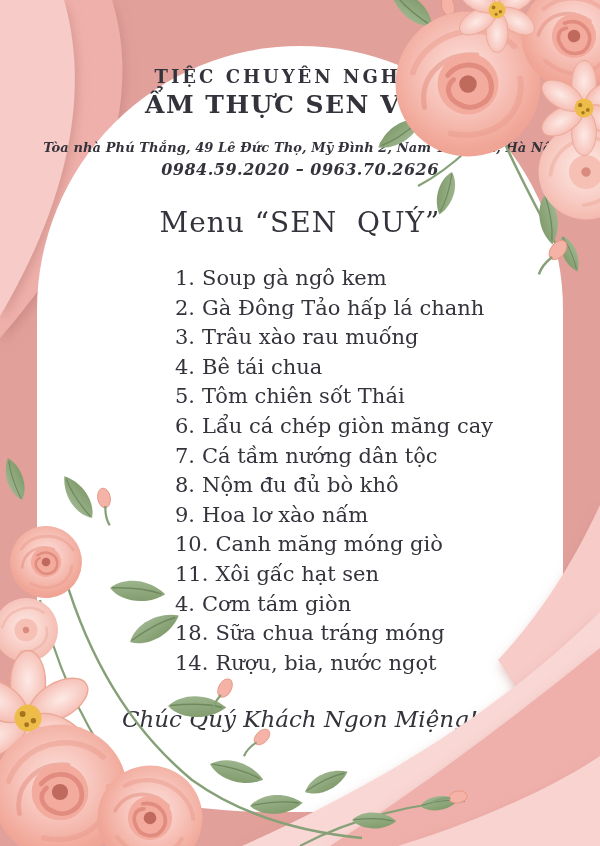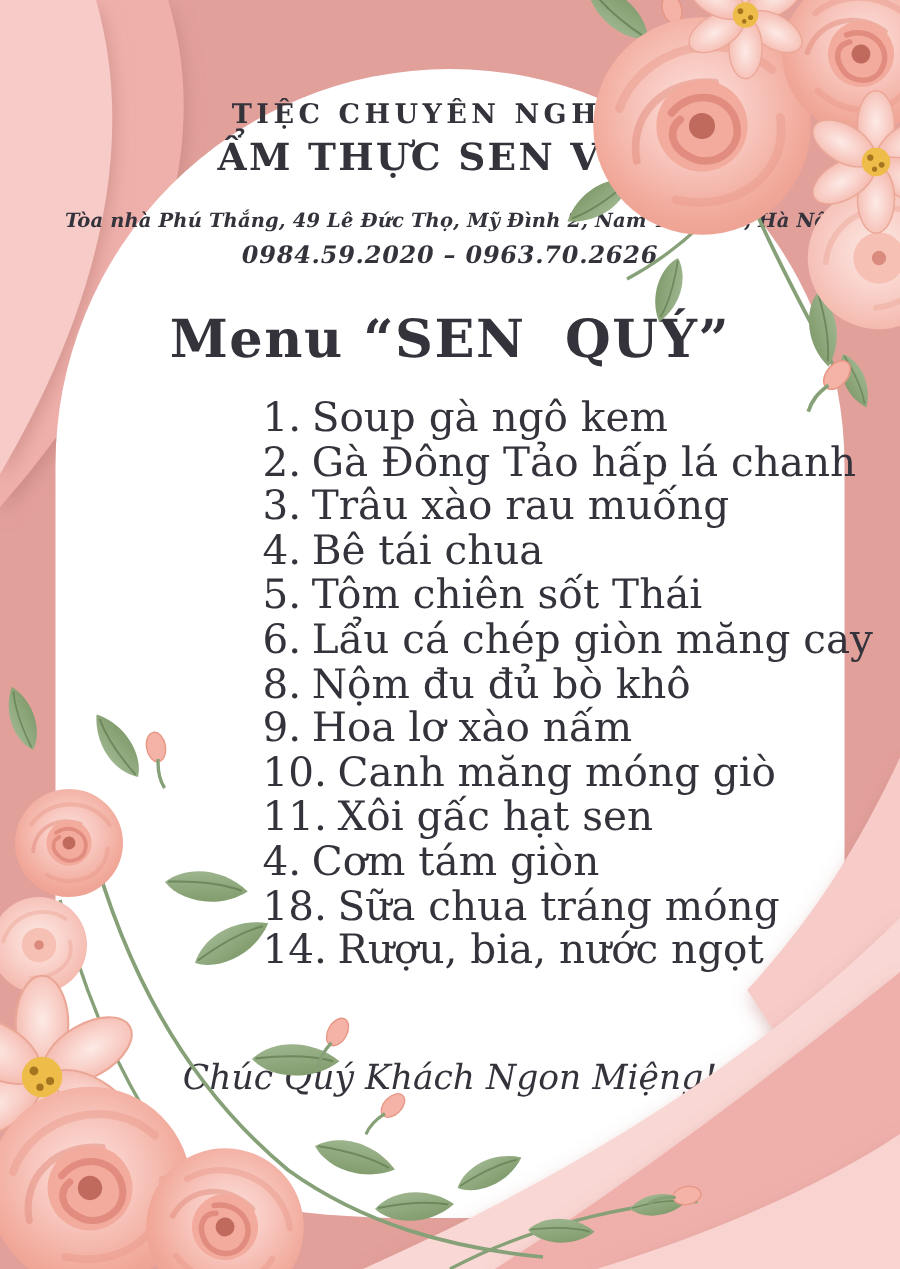--- a/index.html
+++ b/index.html
@@ -15,23 +15,23 @@
   .menu-card{
     position:absolute;left:37px;top:46px;width:526px;height:766px;
     background:var(--card);
     border-radius:263px 263px 235px 235px / 264px 264px 85px 85px;
     text-align:center;
   }
   .tagline{position:absolute;top:20px;left:0;right:0;font-size:18px;letter-spacing:3px;font-weight:600}
   .brand{position:absolute;top:44px;left:0;right:0;font-size:25px;letter-spacing:1.5px;font-weight:600}
   .address{position:absolute;top:94px;left:0;right:0;font-size:13px;font-style:italic;font-weight:bold;letter-spacing:.1px}
   .phones{position:absolute;top:114px;left:0;right:0;font-size:16px;font-style:italic;font-weight:600;letter-spacing:.5px}
-  .menu-title{position:absolute;top:160px;left:0;right:0;font-size:35px;letter-spacing:1px;white-space:pre;font-weight:700}
+  .menu-title{position:absolute;top:160px;left:0;right:0;font-size:28px;letter-spacing:1px;white-space:pre;font-weight:400}
   .menu-list{position:absolute;top:218px;left:138px;text-align:left;list-style:none}
-  .menu-list li{font-size:27px;line-height:29.6px;white-space:nowrap}
+  .menu-list li{font-size:21px;line-height:29.6px;white-space:nowrap}
   .menu-list .num{display:inline-block;min-width:0;margin-right:7px}
   .footer-msg{position:absolute;top:660px;left:0;right:0;font-size:23px;font-style:italic;font-weight:500}
   .front{pointer-events:none}
 </style>
 </head>
 <body>
 
 <svg class="layer" viewBox="0 0 600 846">
   <defs>
     <filter id="ds" x="-30%" y="-30%" width="160%" height="160%">
@@ -99,20 +99,21 @@
   <div class="address">Tòa nhà Phú Thắng, 49 Lê Đức Thọ, Mỹ Đình 2, Nam Từ Liêm, Hà Nội</div>
   <div class="phones">0984.59.2020 – 0963.70.2626</div>
   <div class="menu-title">Menu “SEN  QUÝ”</div>
   <ol class="menu-list">
     <li><span class="num">1.</span><span>Soup gà ngô kem</span></li>
   <li><span class="num">2.</span><span>Gà Đông Tảo hấp lá chanh</span></li>
       <li><span class="num">3.</span><span>Trâu xào rau muống</span></li>
       <li><span class="num">4.</span><span>Bê tái chua</span></li>
       <li><span class="num">5.</span><span>Tôm chiên sốt Thái</span></li>
       <li><span class="num">6.</span><span>Lẩu cá chép giòn măng cay</span></li>
+      <li><span class="num">7.</span><span>Cá tầm nướng dân tộc</span></li>
       <li><span class="num">8.</span><span>Nộm đu đủ bò khô</span></li>
       <li><span class="num">9.</span><span>Hoa lơ xào nấm</span></li>
       <li><span class="num">10.</span><span>Canh măng móng giò</span></li>
       <li><span class="num">11.</span><span>Xôi gấc hạt sen</span></li>
       <li><span class="num">4.</span><span>Cơm tám giòn</span></li>
       <li><span class="num">18.</span><span>Sữa chua tráng móng</span></li>
       <li><span class="num">14.</span><span>Rượu, bia, nước ngọt</span></li>
     </ol>
   <div class="footer-msg">Chúc Quý Khách Ngon Miệng!</div>
 </div>

